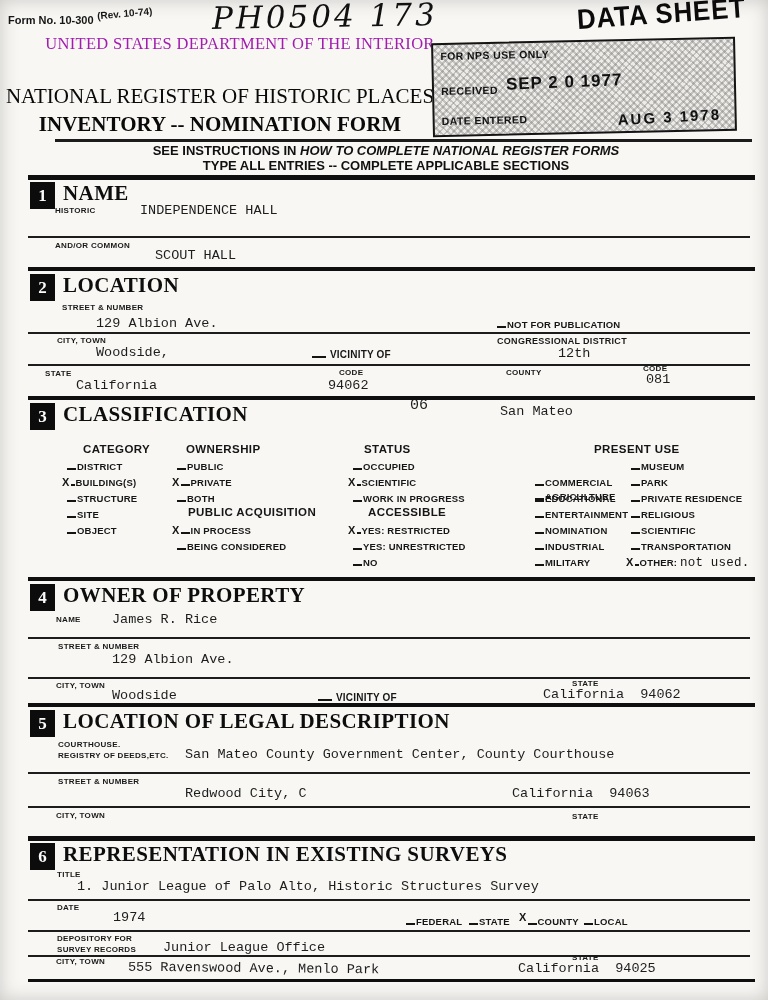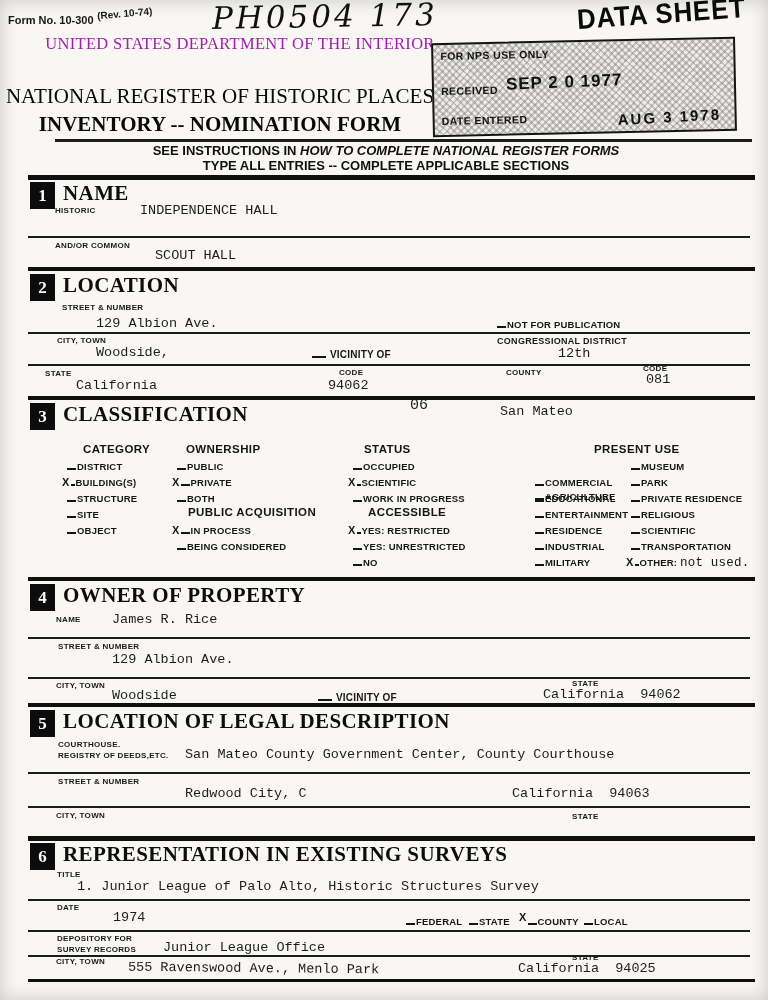--- a/index.html
+++ b/index.html
@@ -129,21 +129,21 @@
   <span class="cb" style="left:352px;top:492px;"><b class="mk"></b><i class="bl"></i><span>WORK IN PROGRESS</span></span>
   <div class="colhead" style="left:368px;top:506px;">ACCESSIBLE</div>
   <span class="cb" style="left:348px;top:524px;"><b class="mk">X</b><i class="bl" style="width:4px;"></i><span>YES: RESTRICTED</span></span>
   <span class="cb" style="left:352px;top:540px;"><b class="mk"></b><i class="bl"></i><span>YES: UNRESTRICTED</span></span>
   <span class="cb" style="left:352px;top:556px;"><b class="mk"></b><i class="bl"></i><span>NO</span></span>
 
   <span class="cb" style="left:534px;top:460px;margin-top:30px;"><b class="mk"></b><i class="bl"></i><span>AGRICULTURE</span></span>
   <span class="cb" style="left:534px;top:476px;"><b class="mk"></b><i class="bl"></i><span>COMMERCIAL</span></span>
   <span class="cb" style="left:534px;top:492px;"><b class="mk"></b><i class="bl"></i><span>EDUCATIONAL</span></span>
   <span class="cb" style="left:534px;top:508px;"><b class="mk"></b><i class="bl"></i><span>ENTERTAINMENT</span></span>
-  <span class="cb" style="left:534px;top:524px;"><b class="mk"></b><i class="bl"></i><span>RESIDENCE</span></span>
+  <span class="cb" style="left:534px;top:524px;"><b class="mk"></b><i class="bl"></i><span>NOMINATION</span></span>
   <span class="cb" style="left:534px;top:540px;"><b class="mk"></b><i class="bl"></i><span>INDUSTRIAL</span></span>
   <span class="cb" style="left:534px;top:556px;"><b class="mk"></b><i class="bl"></i><span>MILITARY</span></span>
 
   <span class="cb" style="left:630px;top:460px;"><b class="mk"></b><i class="bl"></i><span>MUSEUM</span></span>
   <span class="cb" style="left:630px;top:476px;"><b class="mk"></b><i class="bl"></i><span>PARK</span></span>
   <span class="cb" style="left:630px;top:492px;"><b class="mk"></b><i class="bl"></i><span>PRIVATE RESIDENCE</span></span>
   <span class="cb" style="left:630px;top:508px;"><b class="mk"></b><i class="bl"></i><span>RELIGIOUS</span></span>
   <span class="cb" style="left:630px;top:524px;"><b class="mk"></b><i class="bl"></i><span>SCIENTIFIC</span></span>
   <span class="cb" style="left:630px;top:540px;"><b class="mk"></b><i class="bl"></i><span>TRANSPORTATION</span></span>
   <span class="cb" style="left:626px;top:556px;"><b class="mk">X</b><i class="bl" style="width:4px;"></i><span>OTHER:</span> <span style="font-family:'Liberation Mono',monospace;font-size:12.5px;font-weight:normal;">not used.</span></span>

